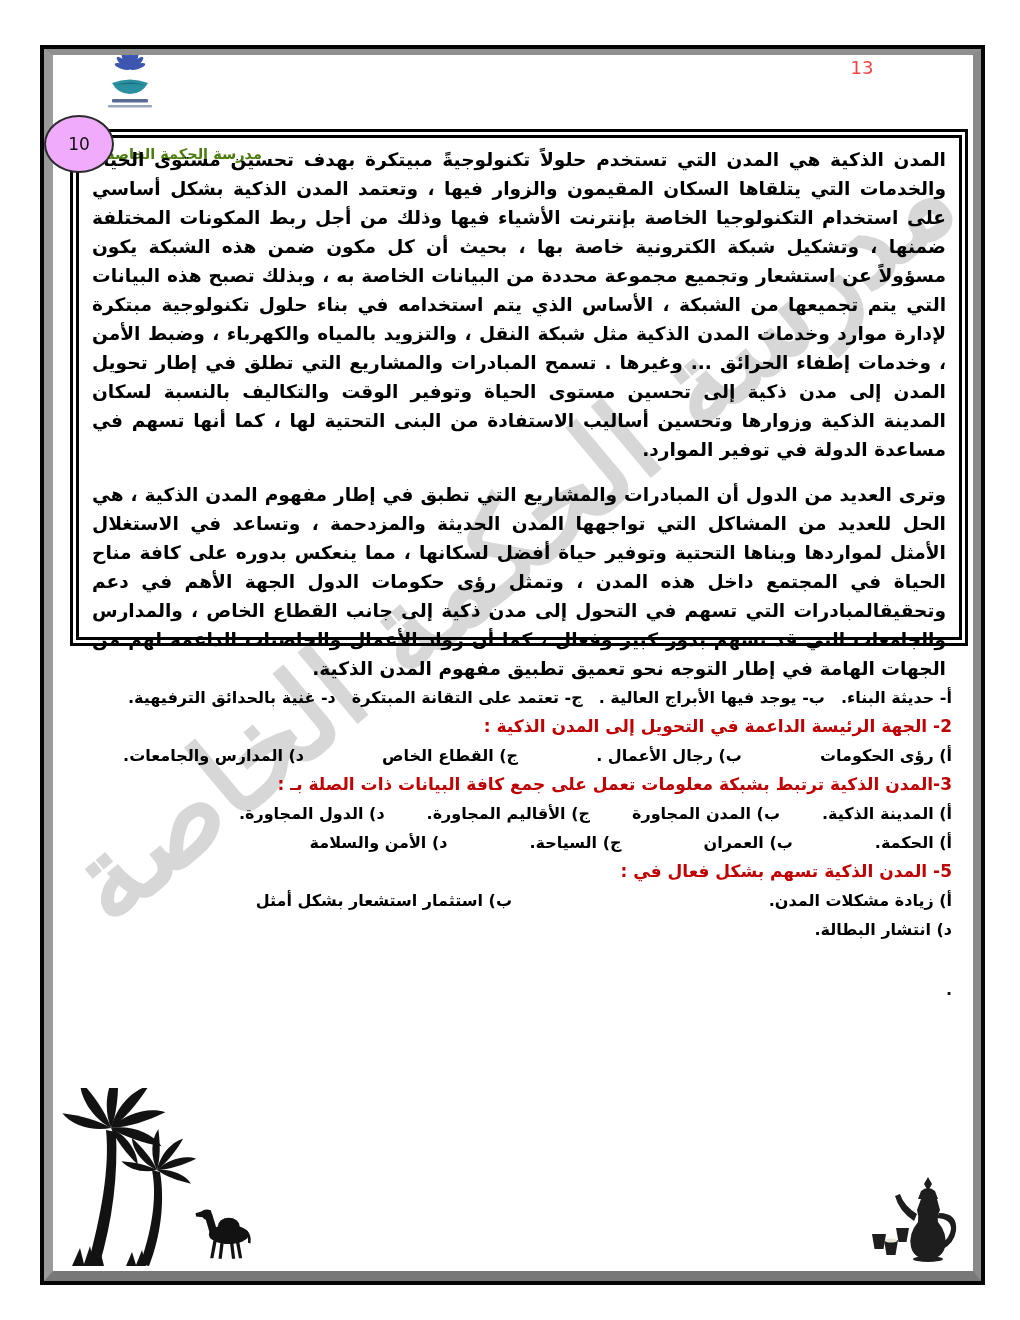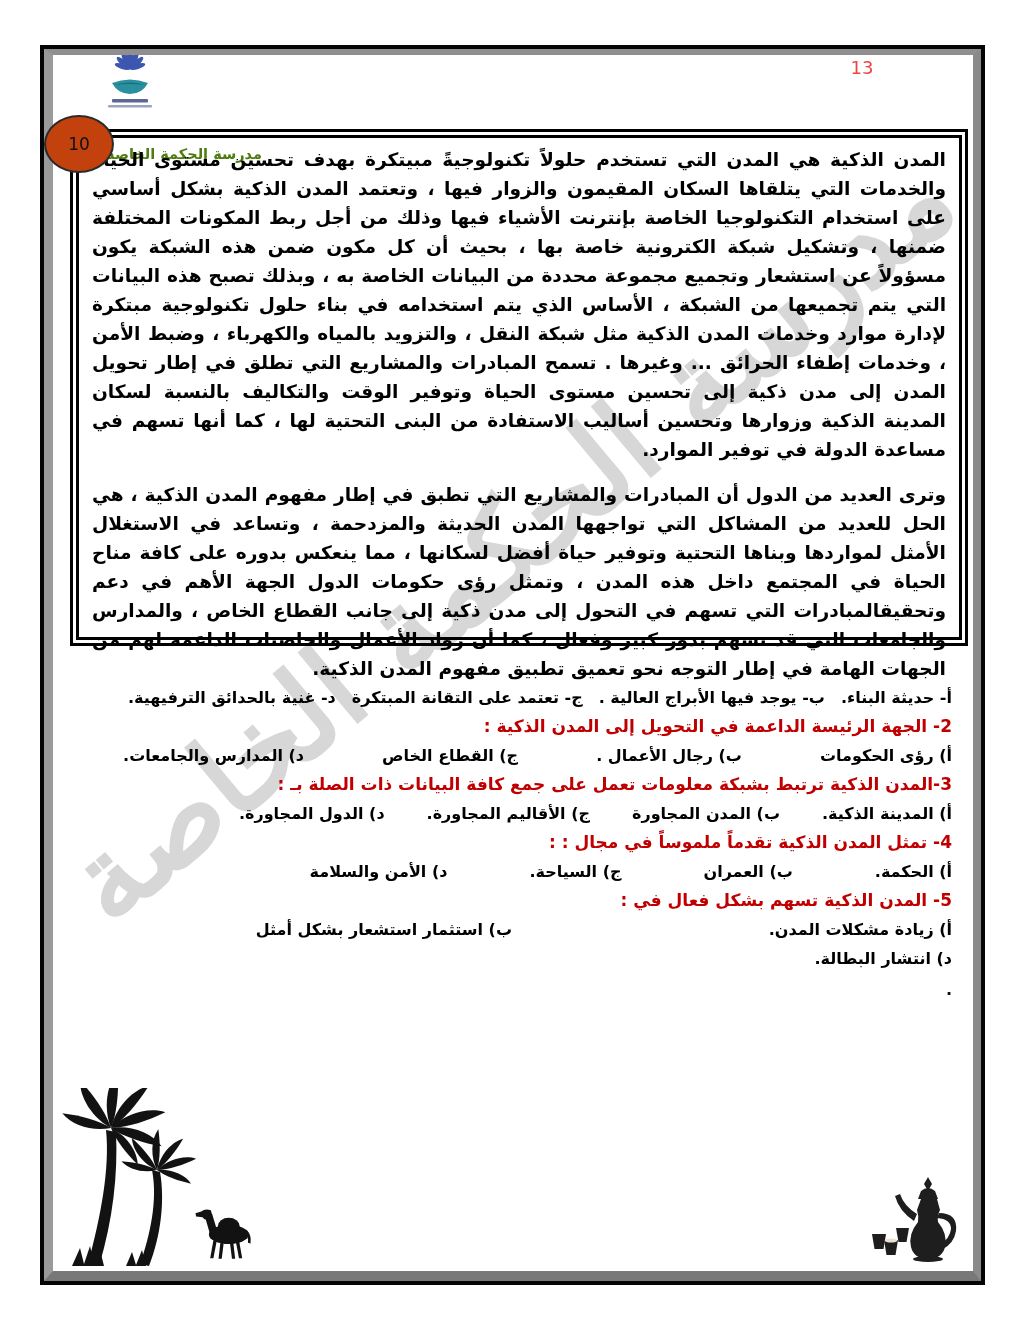--- a/index.html
+++ b/index.html
@@ -20,21 +20,21 @@
          border-top:6px solid #8f8f8f;border-right:8px solid #8a8a8a;
          border-bottom:10px solid #787878;border-left:9px solid #9a9a9a;}
 
   .logo{position:absolute;left:98px;top:47px;z-index:1;}
   .school-name{position:absolute;left:38px;top:98px;width:228px;z-index:1;
          direction:rtl;text-align:center;font-size:14.5px;font-weight:bold;color:#4d7c0f;margin-top:48px;}
   .page-number{position:absolute;left:832px;top:57px;width:60px;z-index:1;
          text-align:center;font-size:18px;color:#ef4444;}
 
   .score-oval{position:absolute;left:44px;top:115px;width:66px;height:54px;z-index:3;
-         background:#c2410c;border:2px solid #2b2b2b;border-radius:50%;
+         background:#f0abfc;border:2px solid #2b2b2b;border-radius:50%;
          display:flex;align-items:center;justify-content:center;
          font-size:17px;color:#111;}
 
   .textbox{position:absolute;left:70px;top:129px;width:898px;height:517px;z-index:1;
          border:9px double #000;box-sizing:border-box;padding:7px 13px 0 13px;direction:rtl;}
   .textbox p{margin:0 0 16px 0;font-size:18.6px;font-weight:bold;color:#000;
          line-height:29px;text-align:justify;}
 
   .questions{position:absolute;left:64px;top:683px;width:888px;z-index:1;
          direction:rtl;color:#000;font-weight:bold;}
@@ -109,21 +109,20 @@
     </div>
 
     <div class="q-title">3-المدن الذكية ترتبط بشبكة معلومات تعمل على جمع كافة البيانات ذات الصلة بـ :</div>
     <div class="q-opts g3">
       <span>أ) المدينة الذكية.</span>
       <span>ب) المدن المجاورة</span>
       <span>ج) الأقاليم المجاورة.</span>
       <span>د) الدول المجاورة.</span>
     </div>
 
-    <div class="q-title">4- تمثل المدن الذكية تقدماً ملموساً في مجال : :</div>
     <div class="q-opts g4">
       <span>أ) الحكمة.</span>
       <span>ب) العمران</span>
       <span>ج) السياحة.</span>
       <span>د) الأمن والسلامة</span>
     </div>
 
     <div class="q-title">5- المدن الذكية تسهم بشكل فعال في :</div>
     <div class="q5-grid">
       <span>أ) زيادة مشكلات المدن.</span>

